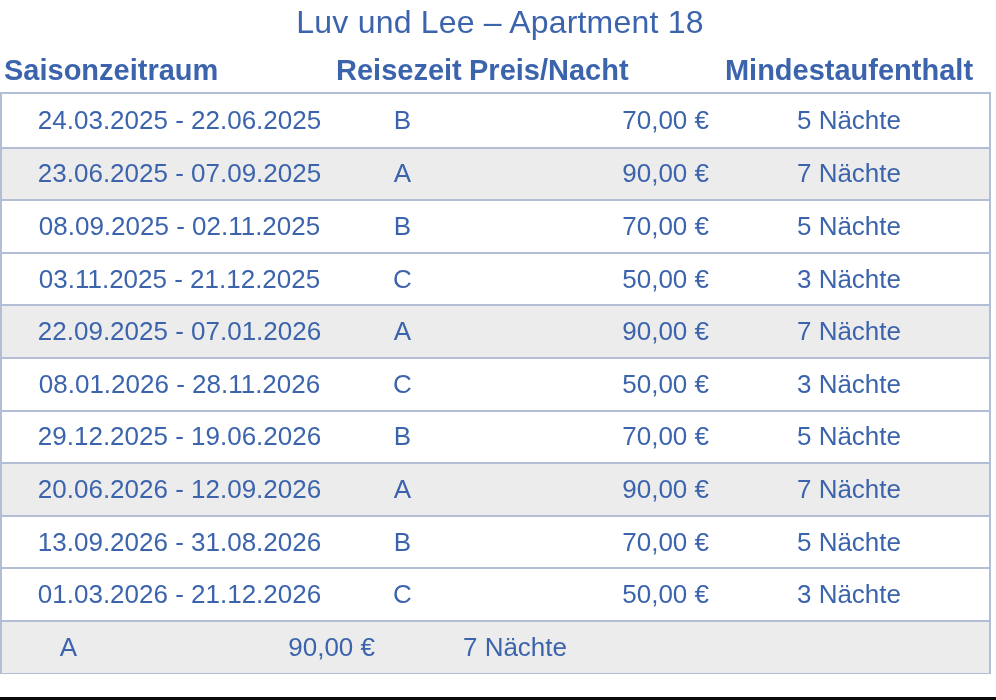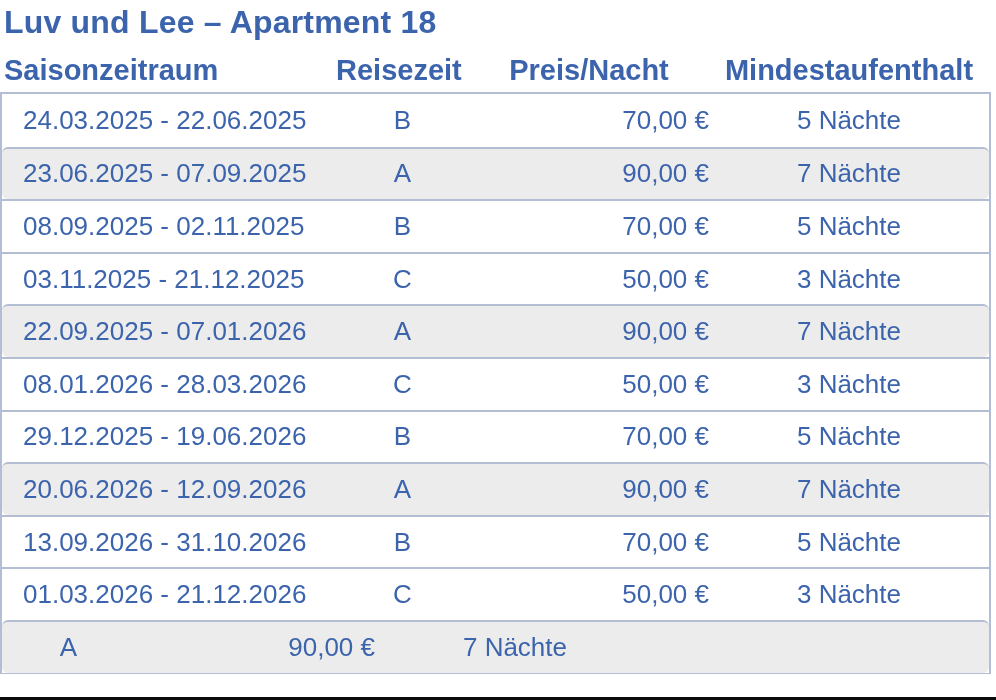--- a/index.html
+++ b/index.html
@@ -21,24 +21,25 @@
     color: var(--text-blue);
   }
   .page {
     position: relative;
     width: 996px;
     height: 700px;
   }
   .title {
     margin: 2px 0 0 4px;
     font-size: 32px;
-    font-weight: bold;
+    font-weight: normal;
     line-height: 40px;
     letter-spacing: 0.2px;
     white-space: nowrap;
+    text-align: center;
   }
   .header-row {
     display: flex;
     margin-top: 10px;
     height: 36px;
     align-items: center;
     font-size: 29px;
     font-weight: bold;
     white-space: nowrap;
   }
@@ -50,29 +51,29 @@
   }
   .row {
     display: flex;
     height: 52.6px;
     align-items: center;
     background: var(--row-bg);
     font-size: 26px;
     white-space: nowrap;
   }
   .row + .row { border-top: 2px solid var(--table-border); }
-  .row.highlighted { background: var(--row-highlight-bg); border-radius: 6px; }
+  .row.highlighted { background: var(--row-highlight-bg); }
   .cell { overflow: hidden; }
-  .c1 { width: 334px; padding-left: 21px; text-align: left; }
+  .c1 { width: 334px; padding-left: 21px; text-align: center; }
   .c2 { width: 133px; text-align: center; }
   .c3 { width: 240px; text-align: right; }
   .c4 { width: 280px; text-align: center; }
   .h1 { width: 336px; padding-left: 4px; text-align: left; }
   .h2 { width: 133px; text-align: left; }
-  .h3 { width: 240px; text-align: center; }
+  .h3 { width: 240px; text-align: left; }
   .h4 { width: 280px; text-align: center; }
   .bottom-bar {
     position: absolute;
     left: 0;
     bottom: 0;
     width: 996px;
     height: 5px;
     background: var(--bottom-bar);
   }
 </style>
@@ -121,42 +122,42 @@
     </div>
 
     <div class="row highlighted">
       <div class="cell c1">22.09.2025 - 07.01.2026</div>
       <div class="cell c2">A</div>
       <div class="cell c3">90,00 €</div>
       <div class="cell c4">7 Nächte</div>
     </div>
 
     <div class="row">
-      <div class="cell c1">08.01.2026 - 28.03.2026</div>
+      <div class="cell c1">08.01.2026 - 28.11.2026</div>
       <div class="cell c2">C</div>
       <div class="cell c3">50,00 €</div>
       <div class="cell c4">3 Nächte</div>
     </div>
 
     <div class="row">
       <div class="cell c1">29.12.2025 - 19.06.2026</div>
       <div class="cell c2">B</div>
       <div class="cell c3">70,00 €</div>
       <div class="cell c4">5 Nächte</div>
     </div>
 
     <div class="row highlighted">
       <div class="cell c1">20.06.2026 - 12.09.2026</div>
       <div class="cell c2">A</div>
       <div class="cell c3">90,00 €</div>
       <div class="cell c4">7 Nächte</div>
     </div>
 
     <div class="row">
-      <div class="cell c1">13.09.2026 - 31.10.2026</div>
+      <div class="cell c1">13.09.2026 - 31.08.2026</div>
       <div class="cell c2">B</div>
       <div class="cell c3">70,00 €</div>
       <div class="cell c4">5 Nächte</div>
     </div>
 
     <div class="row">
       <div class="cell c1">01.03.2026 - 21.12.2026</div>
       <div class="cell c2">C</div>
       <div class="cell c3">50,00 €</div>
       <div class="cell c4">3 Nächte</div>

